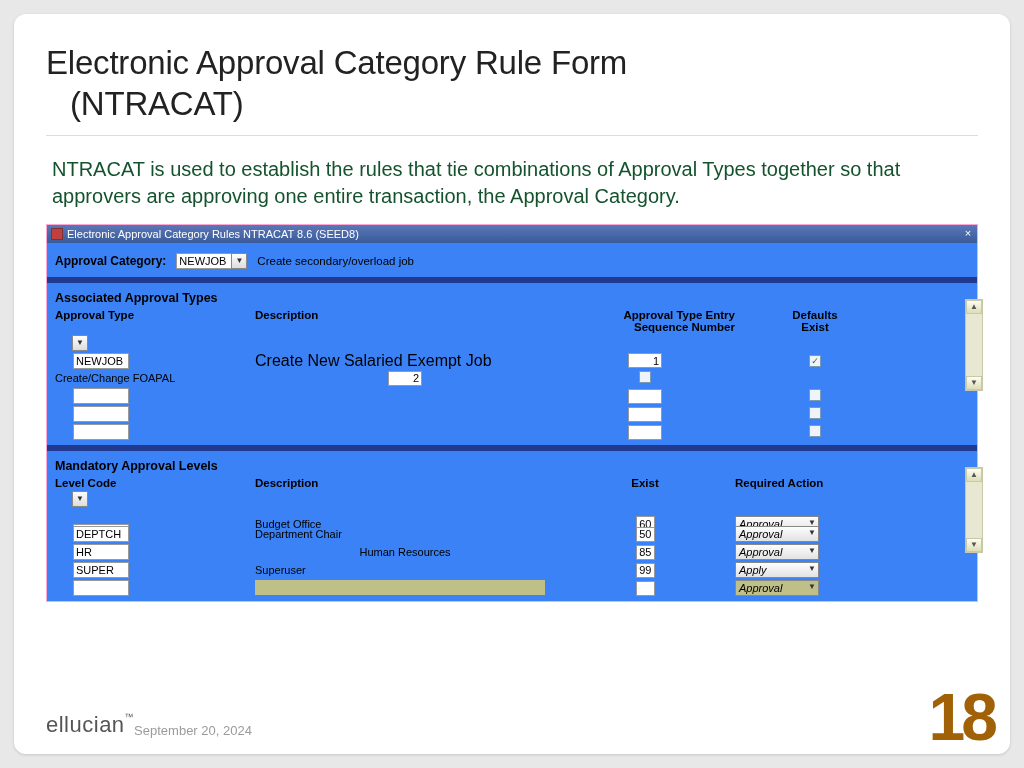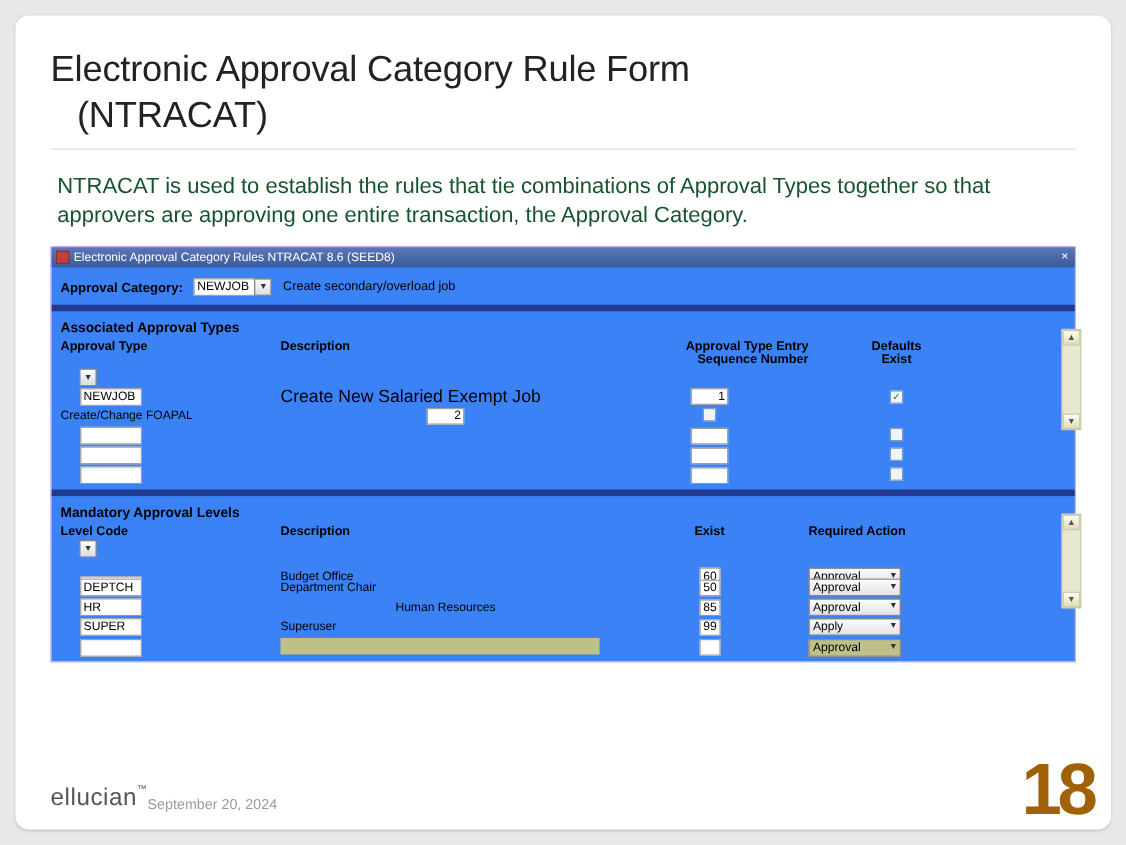--- a/index.html
+++ b/index.html
@@ -126,21 +126,21 @@
   .row2 .lvl { justify-self:center; }
   .row2 .ra { justify-self:start; }
   .lvl input {
     width:19px; height:15px; border:1px solid #999; font-size:11px;
     text-align:right; padding:0 2px;
   }
   .ra-sel {
     width:84px; height:16px; border:1px solid #888;
     background:linear-gradient(#fdfdfd,#e2e2e2);
     font-size:11px; padding:0 25px 0 3px;
-    position:relative; display:inline-flex; align-items:center;
+    position:relative; display:inline-flex; align-items:center;font-style:italic;
   }
   .ra-sel::after {
     content:"▼"; position:absolute; right:2px; top:1px;
     font-size:8px; color:#333;
   }
   .desc-wide {
     background:#bfbf88; height:15px; width:290px; display:inline-block;
   }
 
   .scroll-col {

